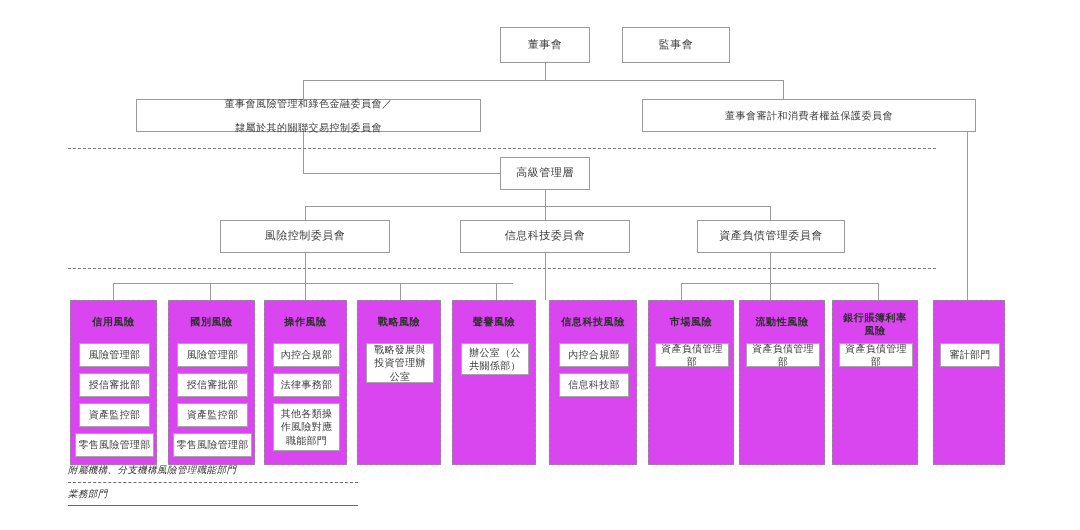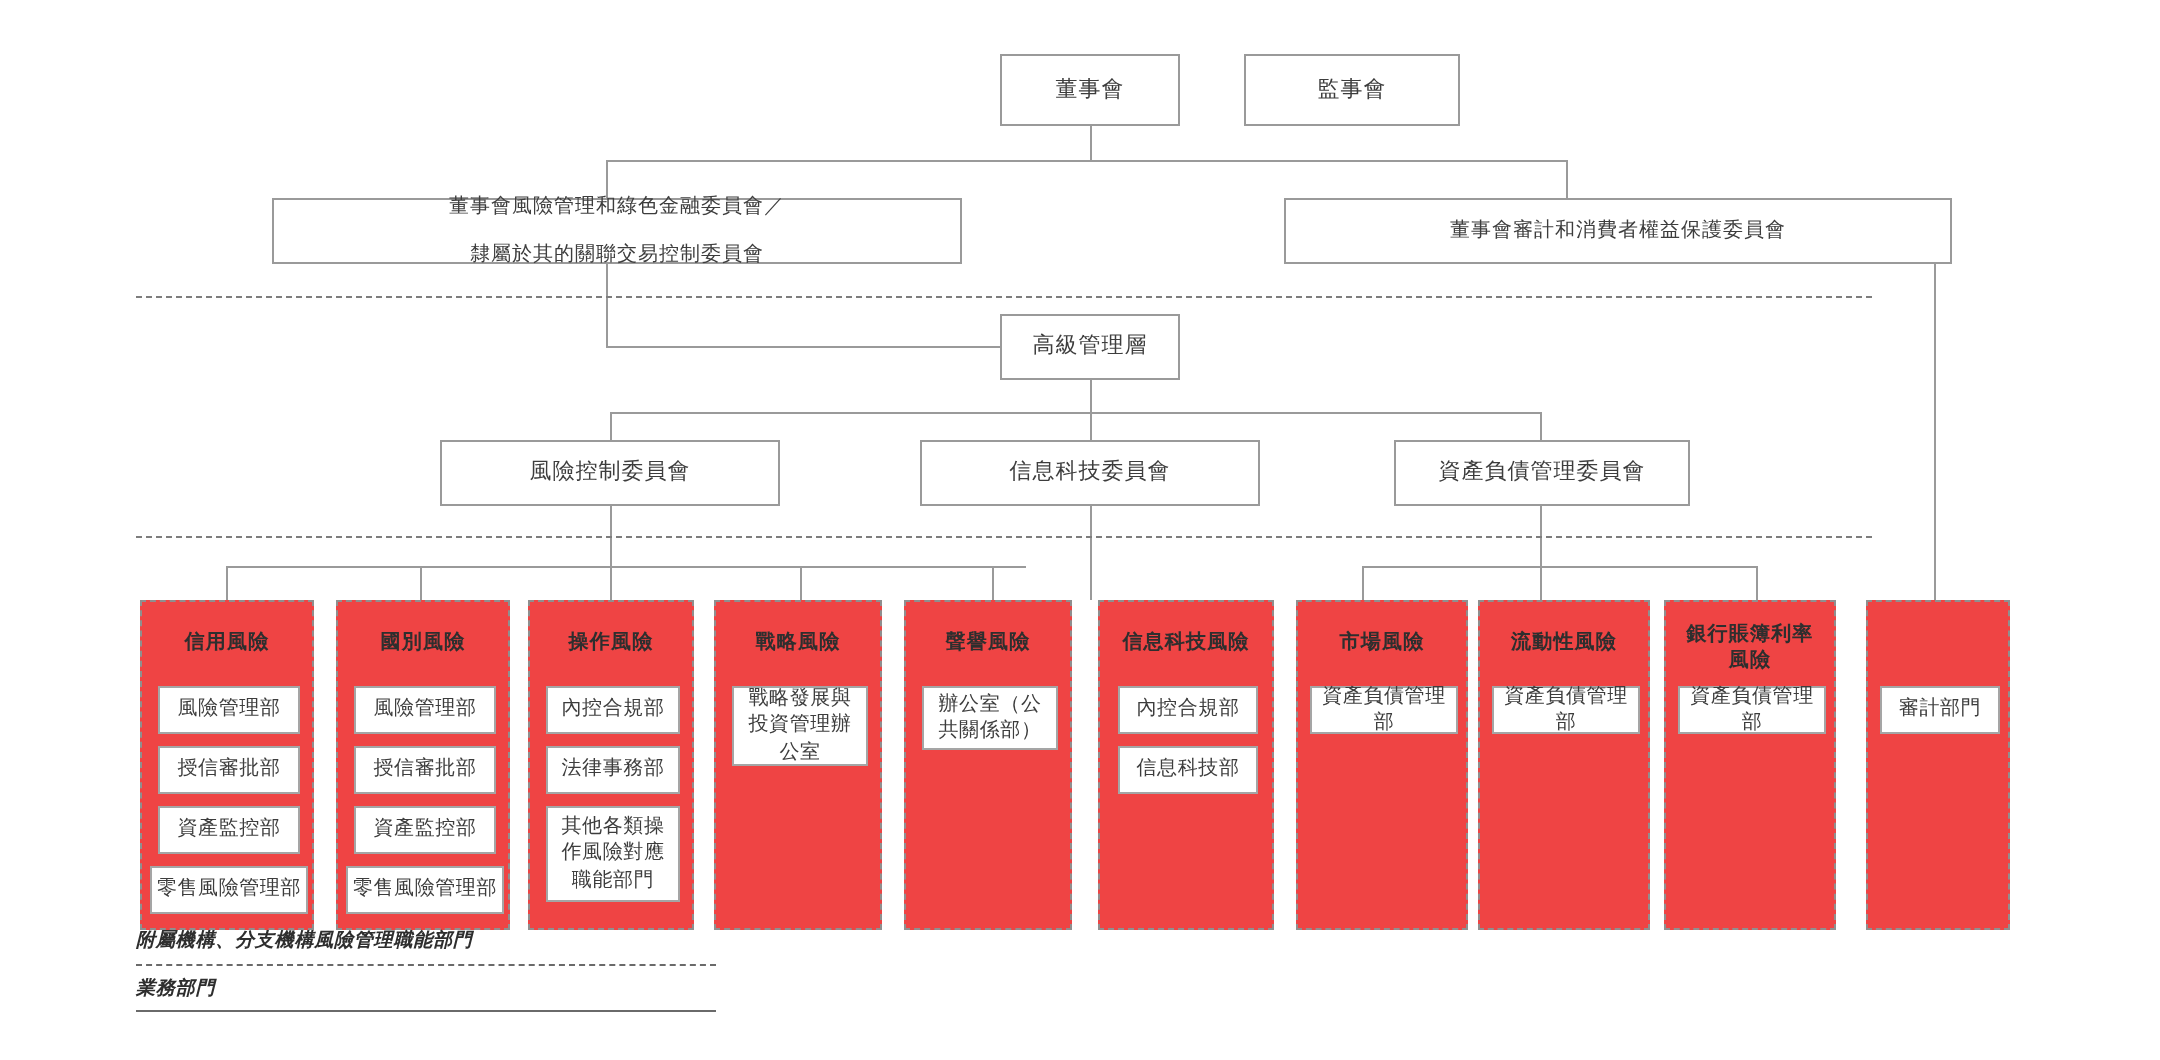--- a/index.html
+++ b/index.html
@@ -29,21 +29,21 @@
   .box.lvl1{font-size:11px;}
   .box.lvl2{font-size:10px;}
   .box.lvl3{font-size:11px;}
   .box.sub{font-size:10px;letter-spacing:.3px;border-color:#a5a5a5;}
 
   
   .col{
     position:absolute;
     box-sizing:border-box;
     border:1px dashed #8f8f8f;
-    background:#ef4444;
+    background:#d946ef;
     z-index:4;
   }
   .col-title{
     position:absolute;
     left:0;right:0;
     top:14px;
     text-align:center;
     font-size:10px;
     font-weight:bold;
     color:#2e2e2e;
@@ -61,21 +61,21 @@
     position:absolute;height:0;
     border-top:1px dashed #7d7d7d;
     z-index:2;
   }
 
   
   .legend{
     position:absolute;
     font-size:9.5px;
     font-style:italic;
-    font-weight:bold;
+    font-weight:normal;
     color:#2e2e2e;
     letter-spacing:.4px;
     white-space:nowrap;
     z-index:6;
   }
   .legend-rule{
     position:absolute;height:0;
     border-top:1px solid #6a6a6a;
     z-index:5;
   }

